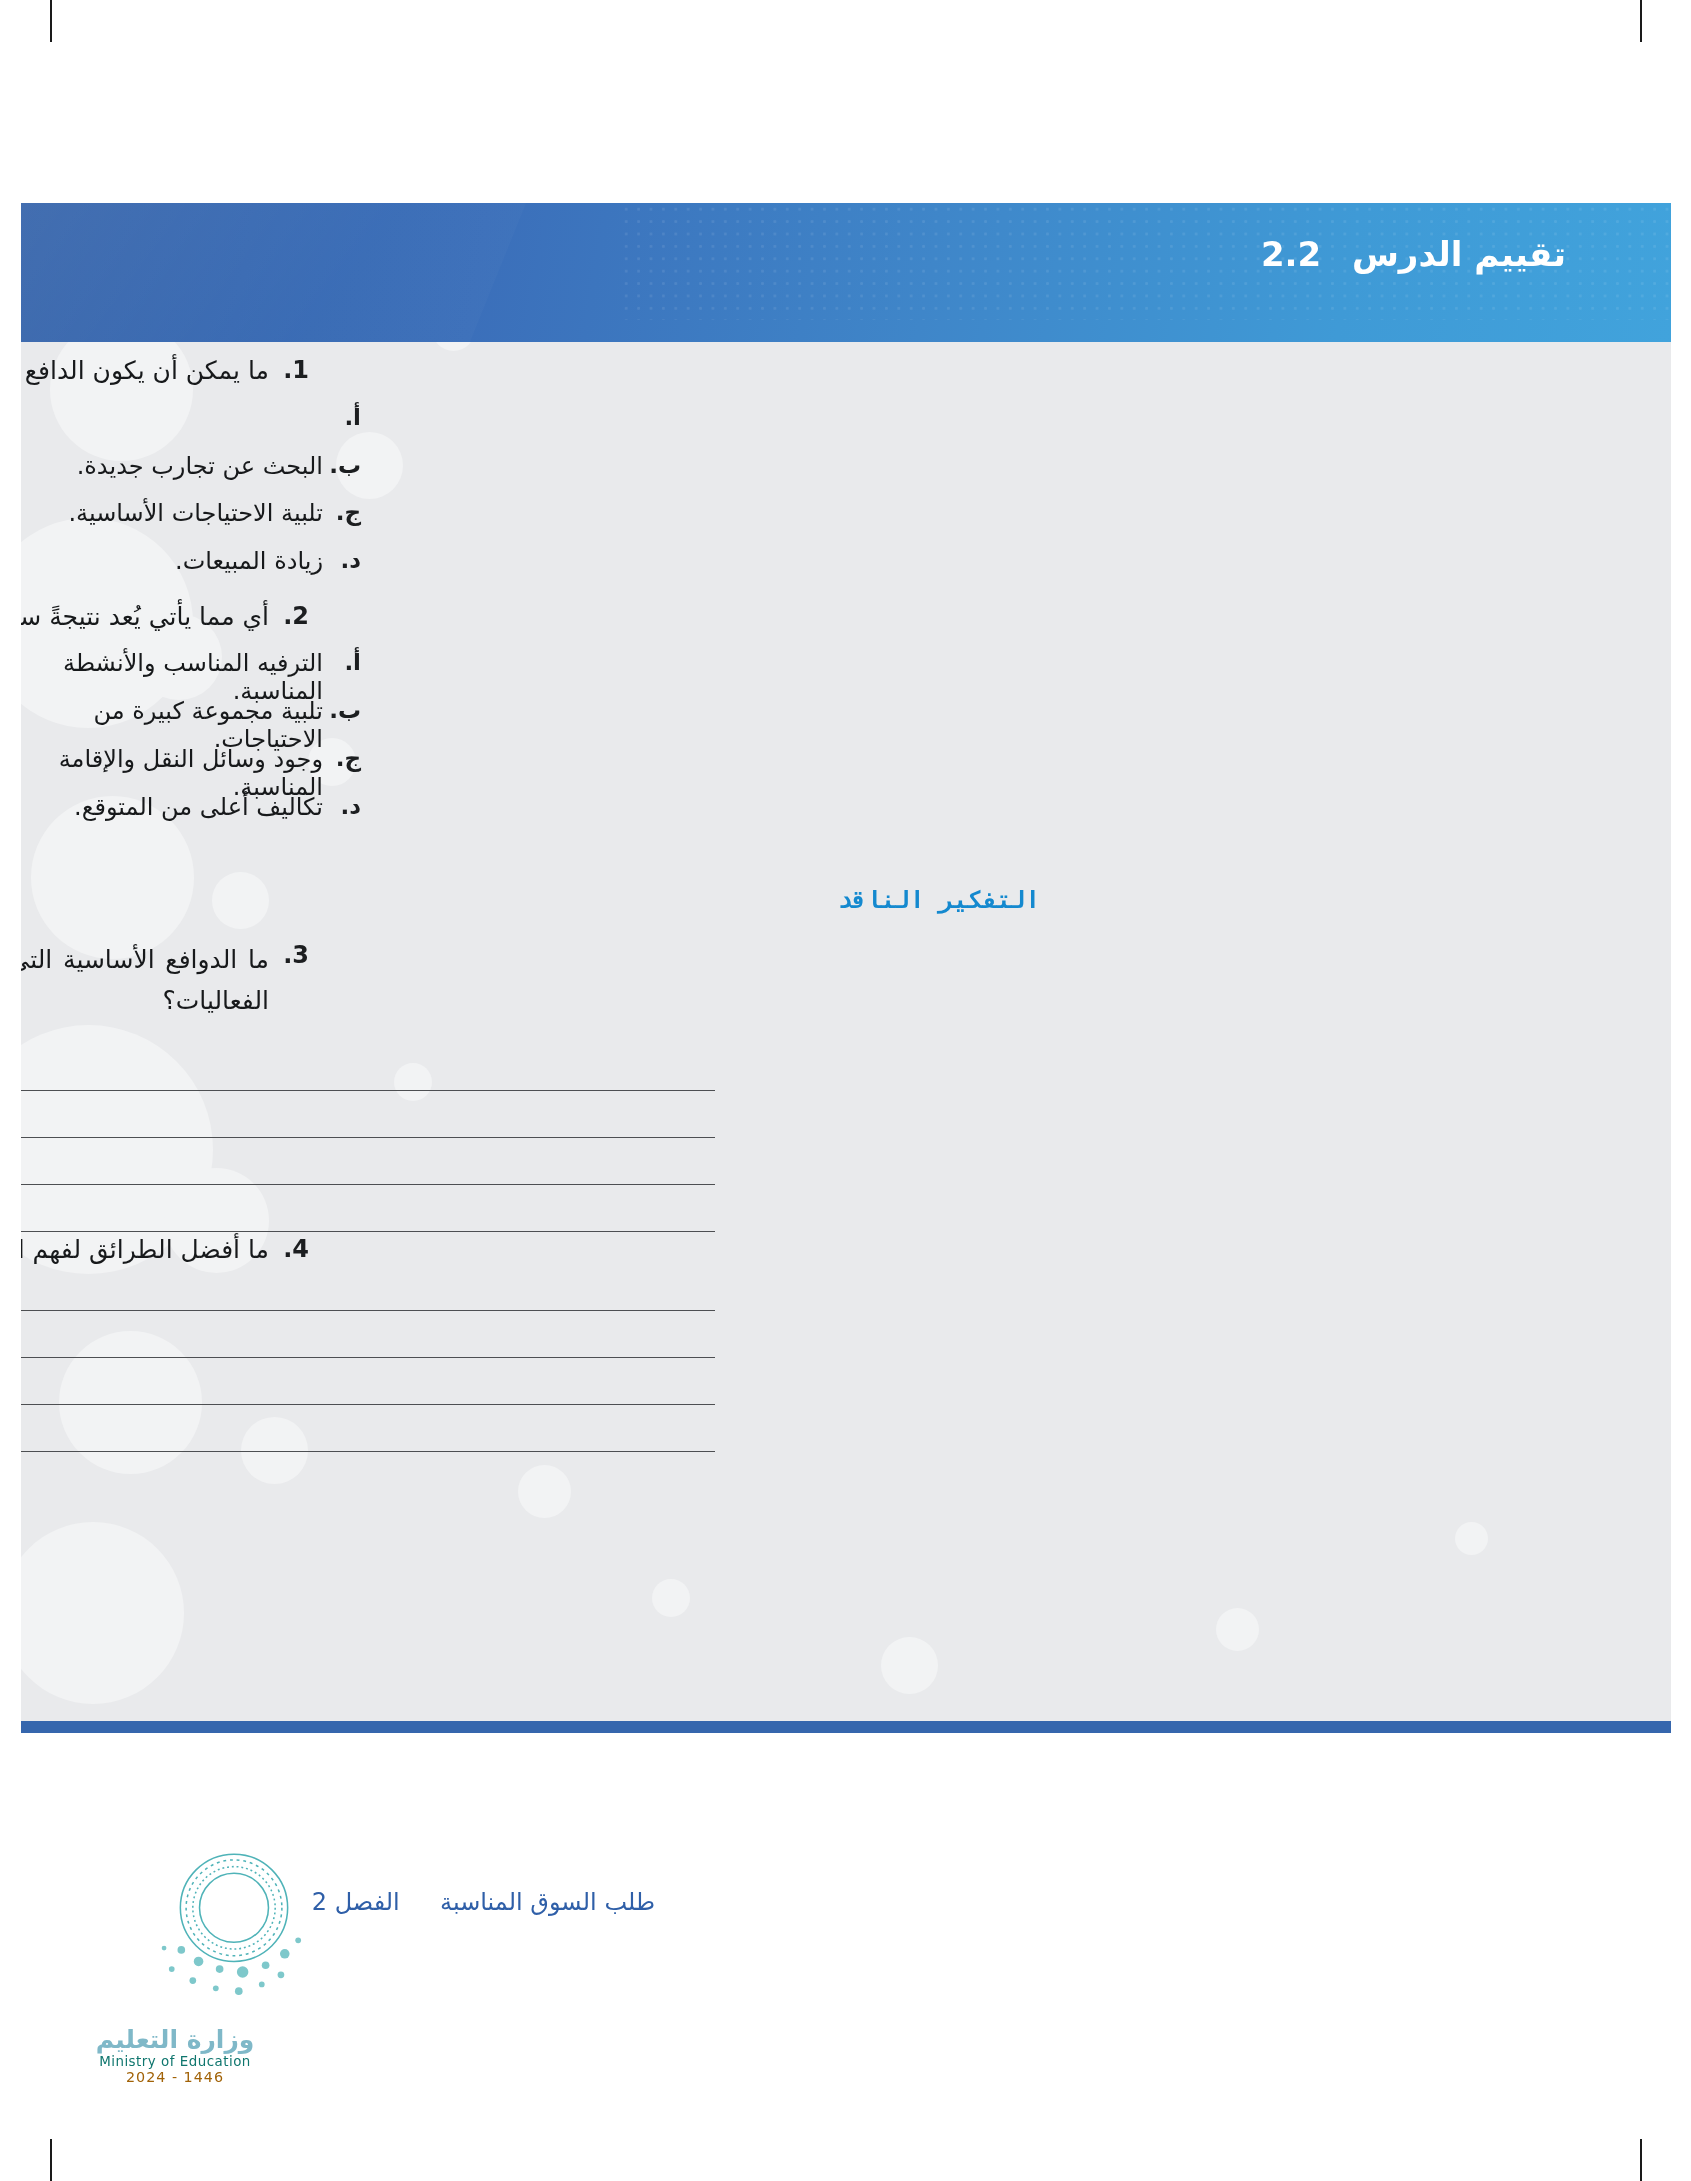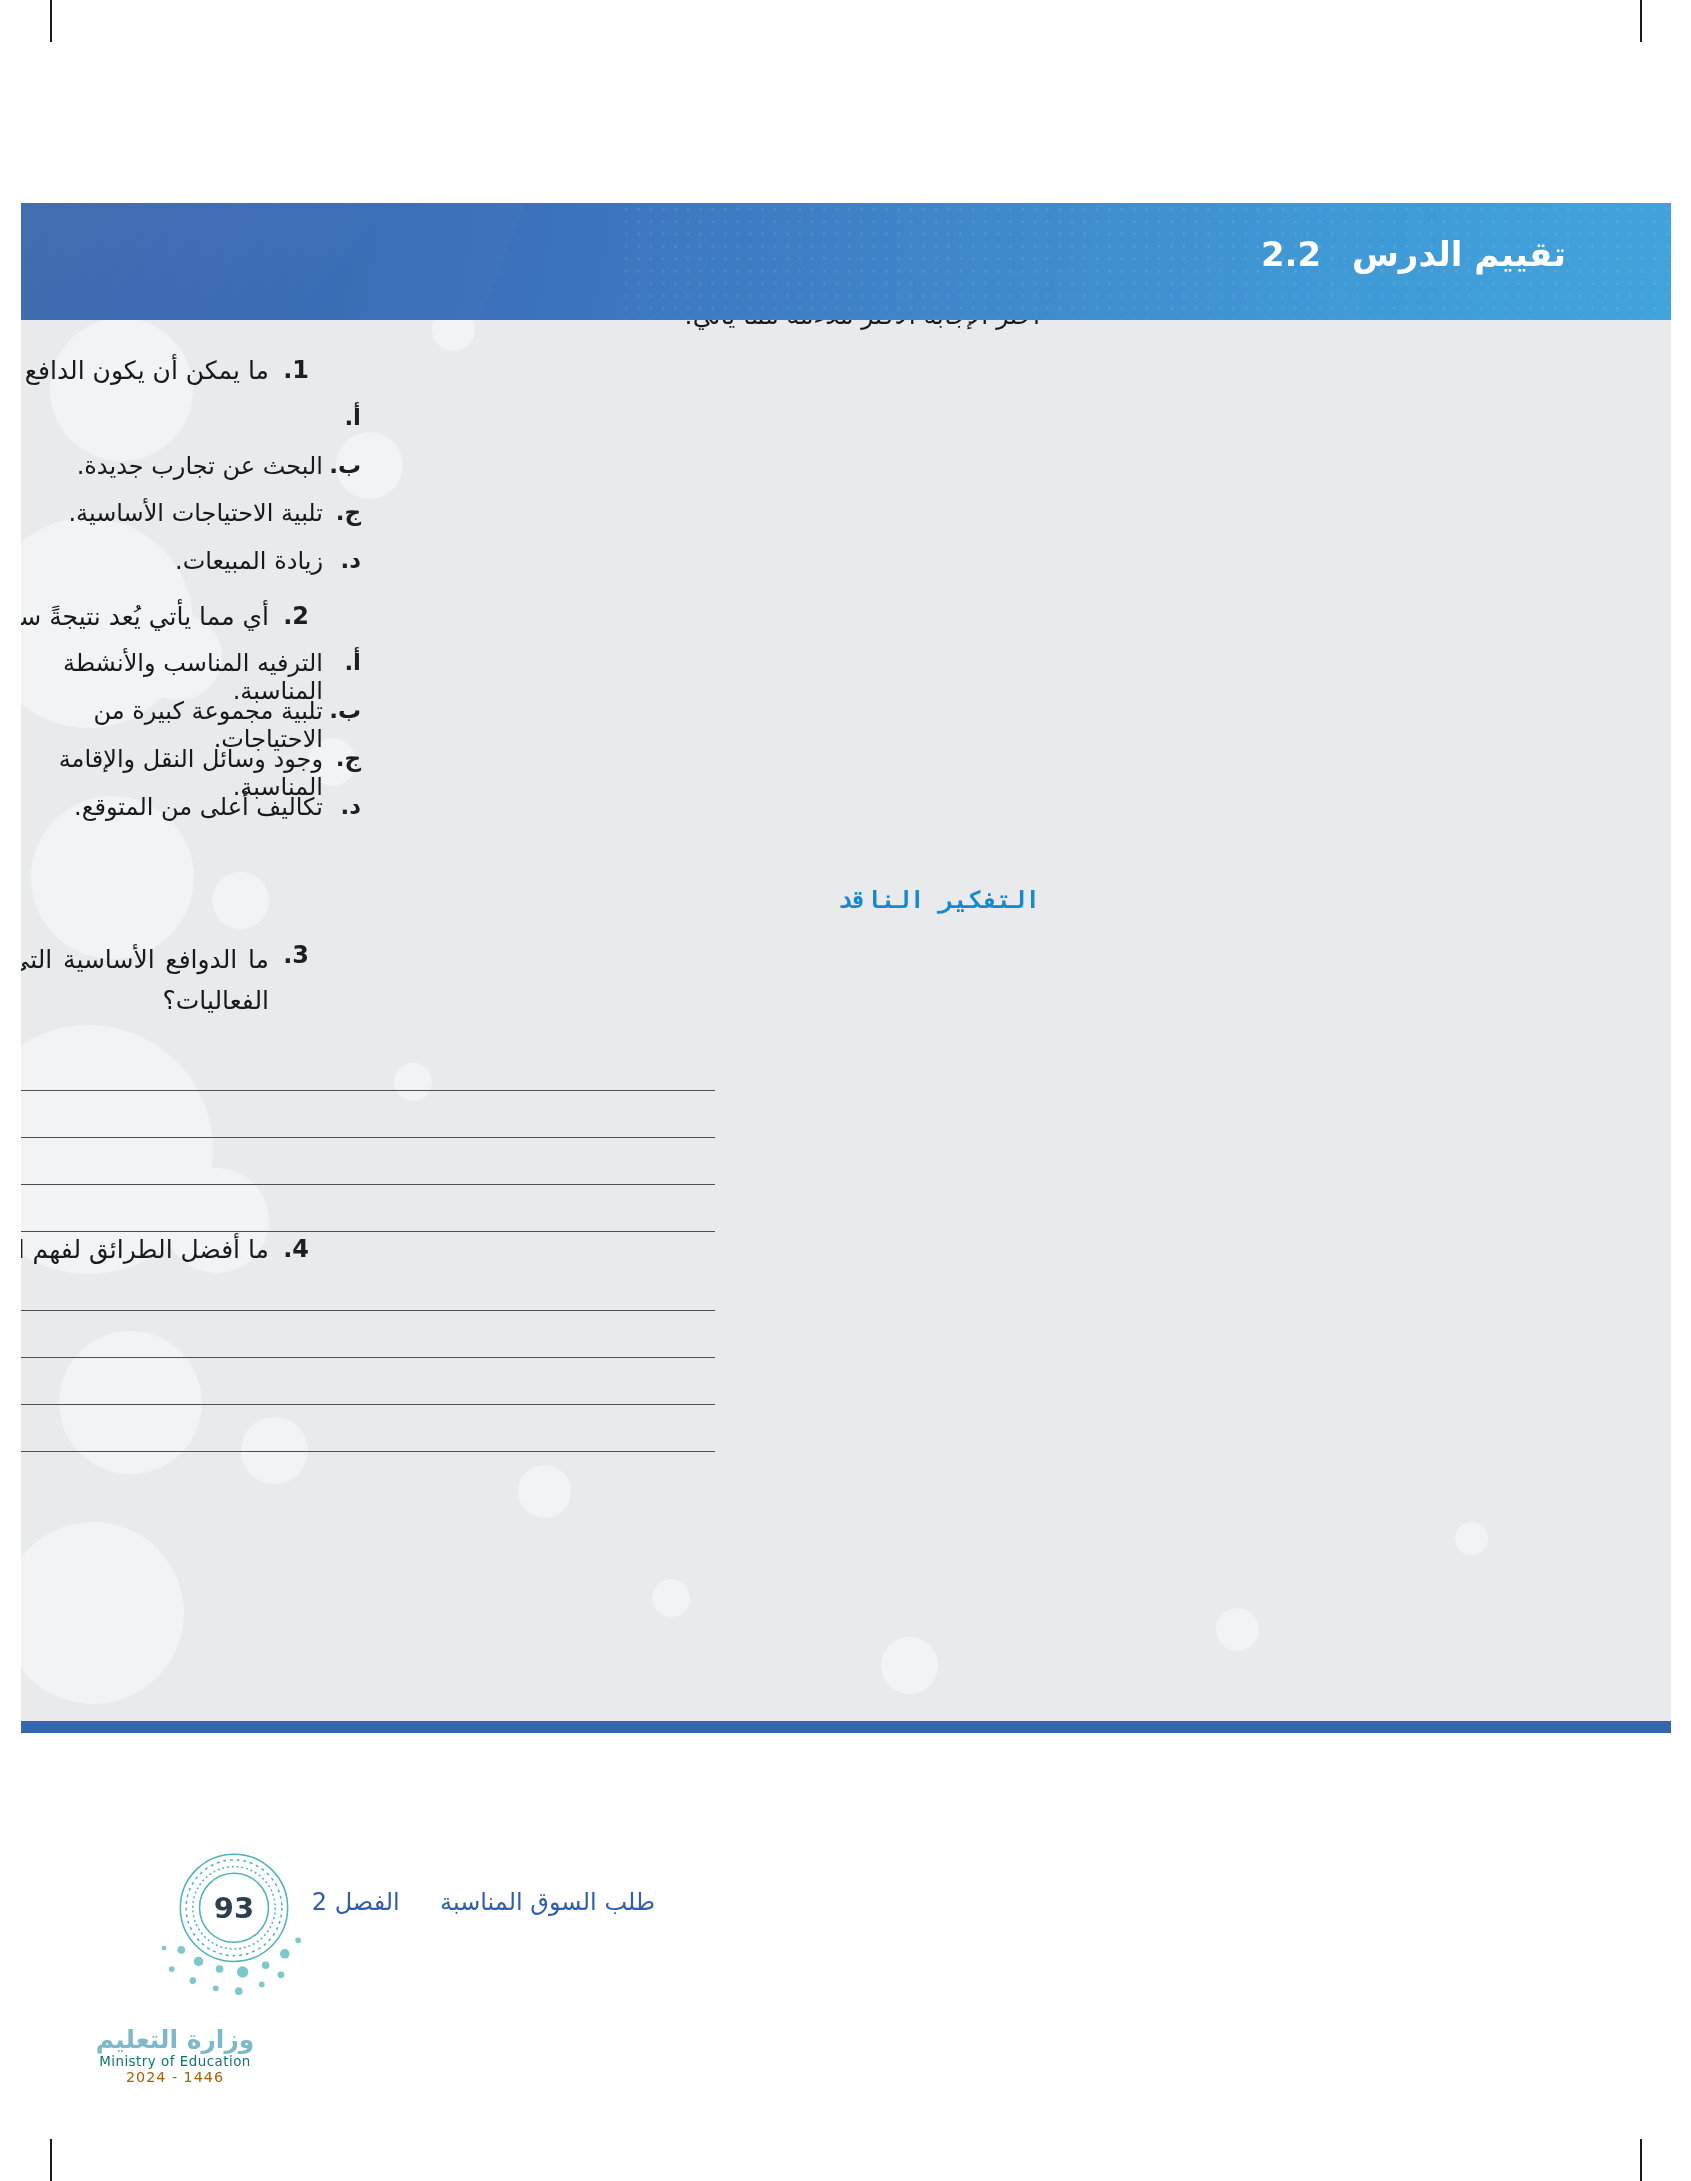--- a/index.html
+++ b/index.html
@@ -45,21 +45,21 @@
     border-radius: 50%;
     background: #f2f3f4;
   }
 
   
   .header-band {
     position: absolute;
     left: 21px;
     top: 203px;
     width: 1650px;
-    height: 117px;
+    height: 139px;
     background: linear-gradient(100deg, #2f5fa8 0%, #3b6fba 28%, #3f86c9 55%, #3f9ad6 80%, #41a3dc 100%);
     overflow: hidden;
   }
   .header-band .sheen {
     position: absolute;
     top: -38px;
     left: -57px;
     width: 535px;
     height: 210px;
     background: linear-gradient(110deg, rgba(255,255,255,0.10) 0%, rgba(255,255,255,0.02) 70%);
@@ -379,21 +379,20 @@
       <circle cx="30" cy="140" r="3"></circle>
       <circle cx="52" cy="152" r="3.5"></circle>
       <circle cx="76" cy="160" r="3"></circle>
       <circle cx="100" cy="163" r="4"></circle>
       <circle cx="124" cy="156" r="3"></circle>
       <circle cx="144" cy="146" r="3.5"></circle>
       <circle cx="22" cy="118" r="2.5"></circle>
       <circle cx="162" cy="110" r="3"></circle>
     </g>
   </svg>
-  <div class="seal-num">93</div>
 </div>
 
 <div class="moe">
   <div class="ar">وزارة التعليم</div>
   <div class="en">Ministry of Education</div>
   <div class="yr">2024 - 1446</div>
 </div>
 
 
 </body></html>

